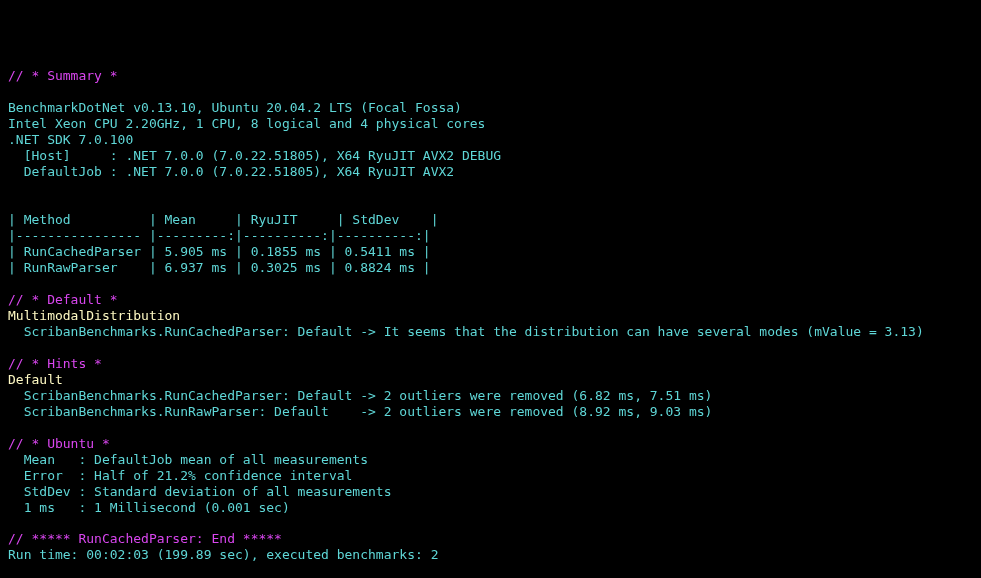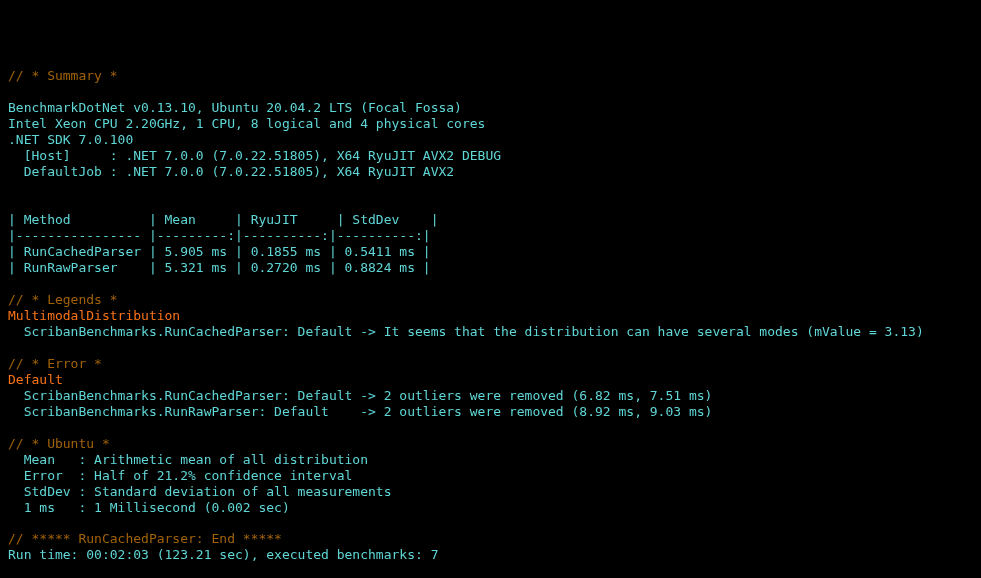--- a/index.html
+++ b/index.html
@@ -8,62 +8,62 @@
       background-color: #000000;
       color: #5fd7d7;
       font-family: 'DejaVu Sans Mono', 'Consolas', 'Monaco', monospace;
       font-size: 13px;
       line-height: 1.23;
       white-space: pre;
       width: 981px;
       box-sizing: border-box;
     }
     .heading {
-      color: #a16207;
+      color: #d946ef;
     }
     .warning-text {
-      color: #f97316;
+      color: #fef9c3;
     }
   </style>
 </head>
 <body>
 
 
 
 <span class="heading">// * Summary *</span>
 
 <span>BenchmarkDotNet v0.13.10, Ubuntu 20.04.2 LTS (Focal Fossa)</span>
 <span>Intel Xeon CPU 2.20GHz, 1 CPU, 8 logical and 4 physical cores</span>
 <span>.NET SDK 7.0.100</span>
 <span>  [Host]     : .NET 7.0.0 (7.0.22.51805), X64 RyuJIT AVX2 DEBUG</span>
 <span>  DefaultJob : .NET 7.0.0 (7.0.22.51805), X64 RyuJIT AVX2</span>
 
 
 <span>| Method          | Mean     | RyuJIT     | StdDev    |</span>
 <span>|---------------- |---------:|----------:|----------:|</span>
 <span>| RunCachedParser | 5.905 ms | 0.1855 ms | 0.5411 ms |</span>
-<span>| RunRawParser    | 5.321 ms | 0.2720 ms | 0.8824 ms |</span>
+<span>| RunRawParser    | 6.937 ms | 0.3025 ms | 0.8824 ms |</span>
 
-<span class="heading">// * Legends *</span>
+<span class="heading">// * Default *</span>
 <span class="warning-text">MultimodalDistribution</span>
 <span>  ScribanBenchmarks.RunCachedParser: Default -&gt; It seems that the distribution can have several modes (mValue = 3.13)</span>
 
-<span class="heading">// * Error *</span>
+<span class="heading">// * Hints *</span>
 <span class="warning-text">Default</span>
 <span>  ScribanBenchmarks.RunCachedParser: Default -&gt; 2 outliers were removed (6.82 ms, 7.51 ms)</span>
 <span>  ScribanBenchmarks.RunRawParser: Default    -&gt; 2 outliers were removed (8.92 ms, 9.03 ms)</span>
 
 <span class="heading">// * Ubuntu *</span>
-<span>  Mean   : Arithmetic mean of all distribution</span>
+<span>  Mean   : DefaultJob mean of all measurements</span>
 <span>  Error  : Half of 21.2% confidence interval</span>
 <span>  StdDev : Standard deviation of all measurements</span>
-<span>  1 ms   : 1 Millisecond (0.002 sec)</span>
+<span>  1 ms   : 1 Millisecond (0.001 sec)</span>
 
 <span class="heading">// ***** RunCachedParser: End *****</span>
-<span>Run time: 00:02:03 (123.21 sec), executed benchmarks: 7</span>
+<span>Run time: 00:02:03 (199.89 sec), executed benchmarks: 2</span>
 
 
 
 
 
 
 
 
 
 </body></html>

